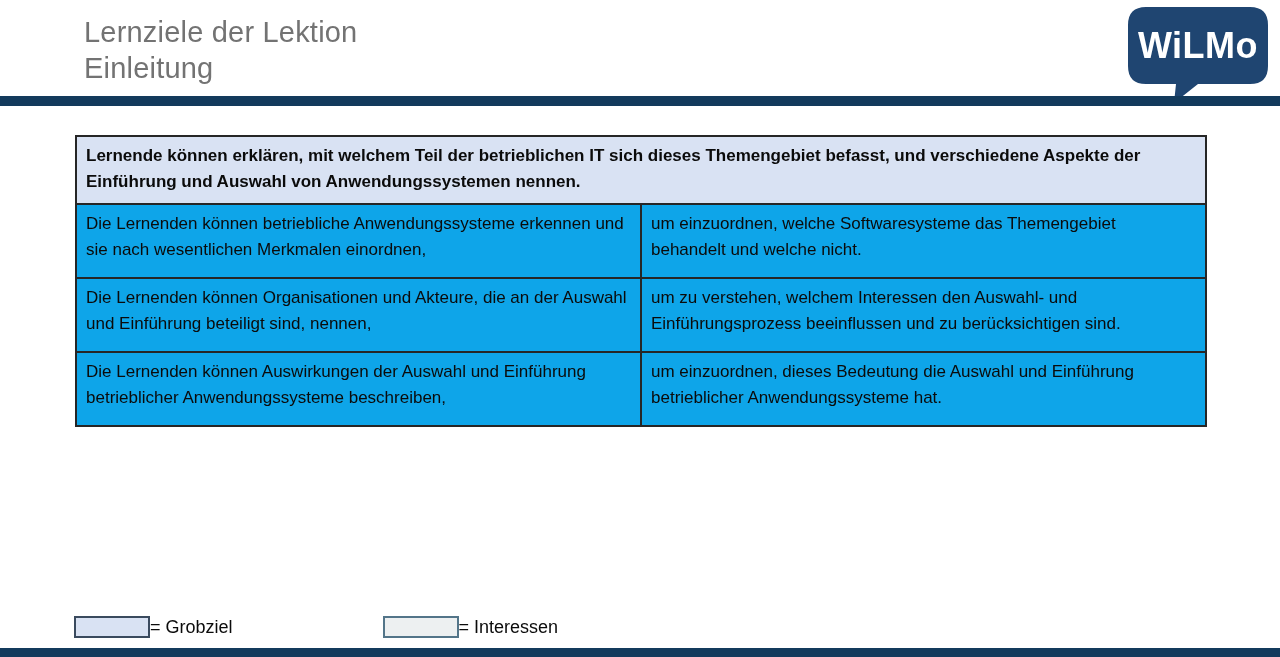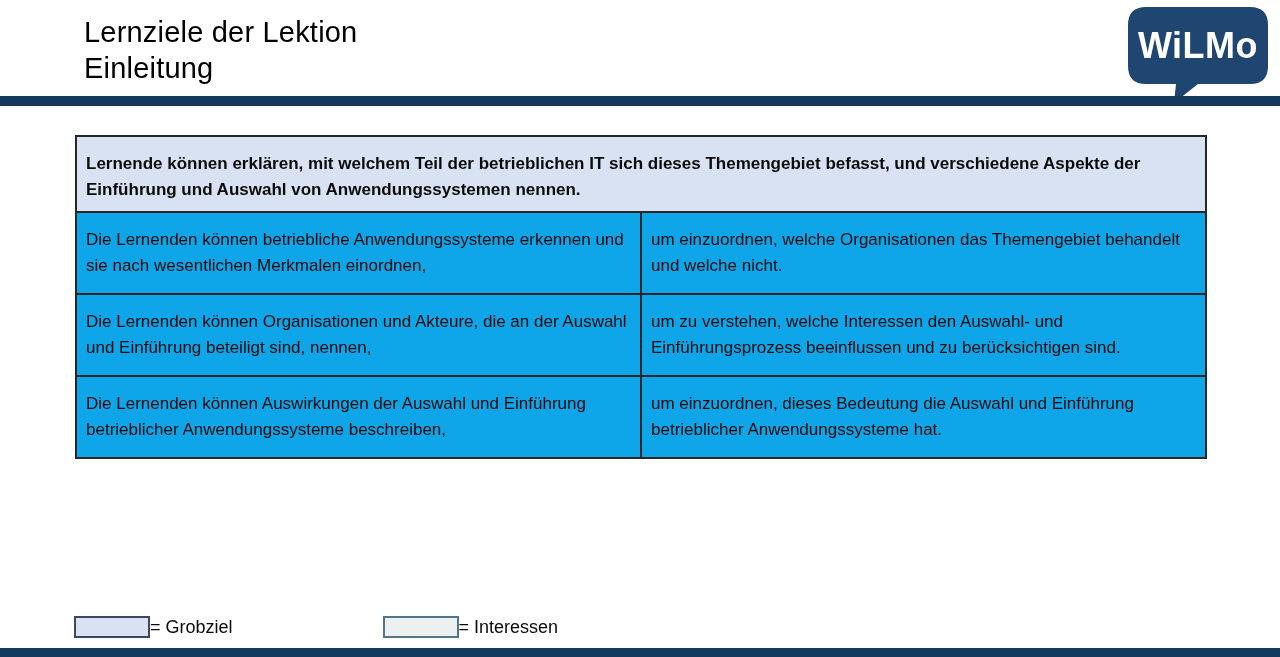--- a/index.html
+++ b/index.html
@@ -16,21 +16,21 @@
     overflow: hidden;
   }
 
   
   .slide-title {
     position: absolute;
     left: 84px;
     top: 14px;
     font-size: 29px;
     line-height: 36px;
-    color: #000000;
+    color: #737373;
     font-weight: 500;
     letter-spacing: 0.2px;
   }
   .top-bar {
     position: absolute;
     left: 0;
     top: 96px;
     width: 1280px;
     height: 10px;
     background: #133A5C;
@@ -61,21 +61,21 @@
     width: 1132px;
     border-collapse: collapse;
     table-layout: fixed;
   }
   table.goals td {
     border: 2px solid #262626;
     font-size: 17px;
     line-height: 26px;
     color: #0b0b0b;
     vertical-align: top;
-    padding: 14px 11px 8px 9px;
+    padding: 6px 11px 8px 9px;
   }
   td.grob-cell {
     background: #D9E2F3;
     font-weight: bold;
     height: 46px;
   }
   td.fein-cell {
     background: #0ea5e9;
     height: 58px;
   }
@@ -139,25 +139,25 @@
     <colgroup>
         <col style="width:50%">
         <col style="width:50%">
       </colgroup>
     <tbody>
       <tr>
         <td colspan="2" class="grob-cell">Lernende können erklären, mit welchem Teil der betrieblichen IT sich dieses Themengebiet befasst, und verschiedene Aspekte der Einführung und Auswahl von Anwendungssystemen nennen.</td>
       </tr>
       <tr>
         <td class="fein-cell">Die Lernenden können betriebliche Anwendungssysteme erkennen und sie nach wesentlichen Merkmalen einordnen,</td>
-        <td class="fein-cell">um einzuordnen, welche Organisationen das Themengebiet behandelt und welche nicht.</td>
+        <td class="fein-cell">um einzuordnen, welche Softwaresysteme das Themengebiet behandelt und welche nicht.</td>
       </tr>
       <tr>
         <td class="fein-cell">Die Lernenden können Organisationen und Akteure, die an der Auswahl und Einführung beteiligt sind, nennen,</td>
-        <td class="fein-cell">um zu verstehen, welche Interessen den Auswahl- und Einführungsprozess beeinflussen und zu berücksichtigen sind.</td>
+        <td class="fein-cell">um zu verstehen, welchem Interessen den Auswahl- und Einführungsprozess beeinflussen und zu berücksichtigen sind.</td>
       </tr>
       <tr>
         <td class="fein-cell">Die Lernenden können Auswirkungen der Auswahl und Einführung betrieblicher Anwendungssysteme beschreiben,</td>
         <td class="fein-cell">um einzuordnen, dieses Bedeutung die Auswahl und Einführung betrieblicher Anwendungssysteme hat.</td>
       </tr>
     </tbody>
   </table>
 
   <div class="legend">
     <div class="legend-swatch swatch-grob"></div>

